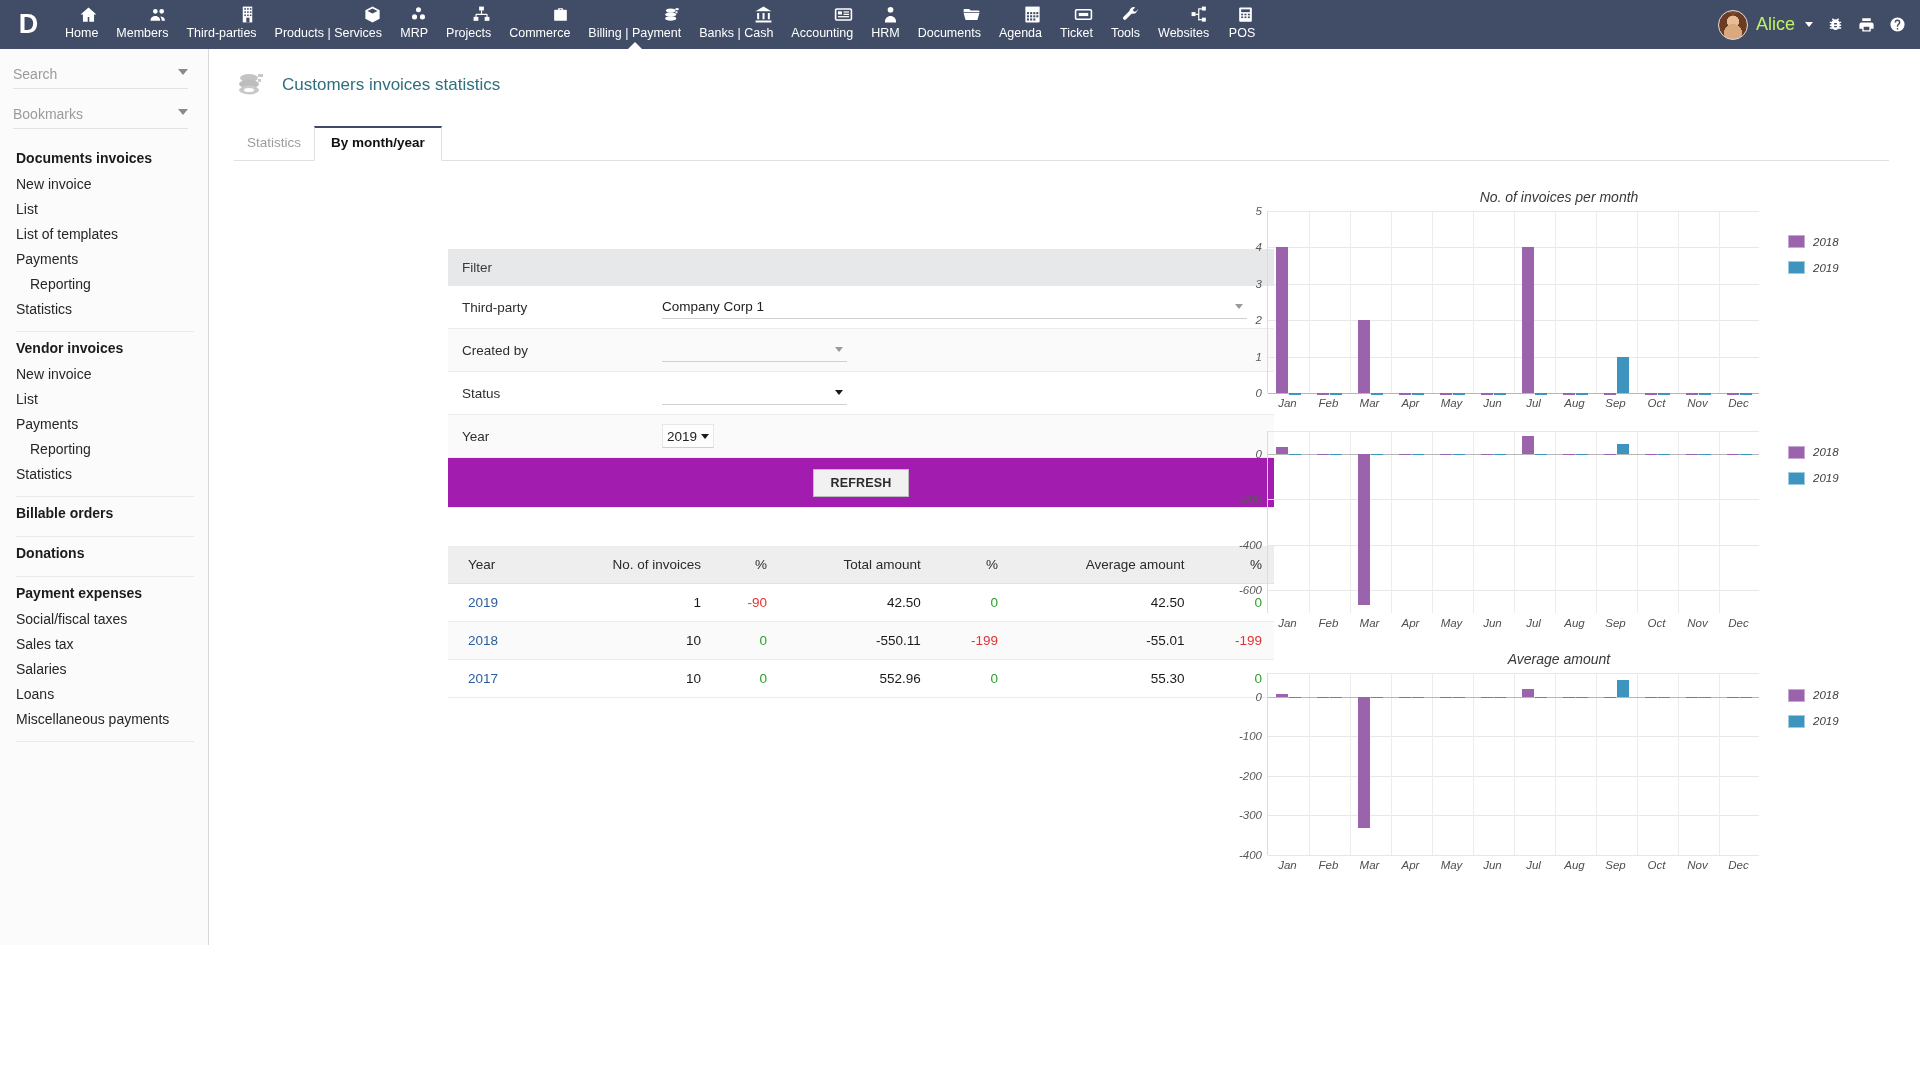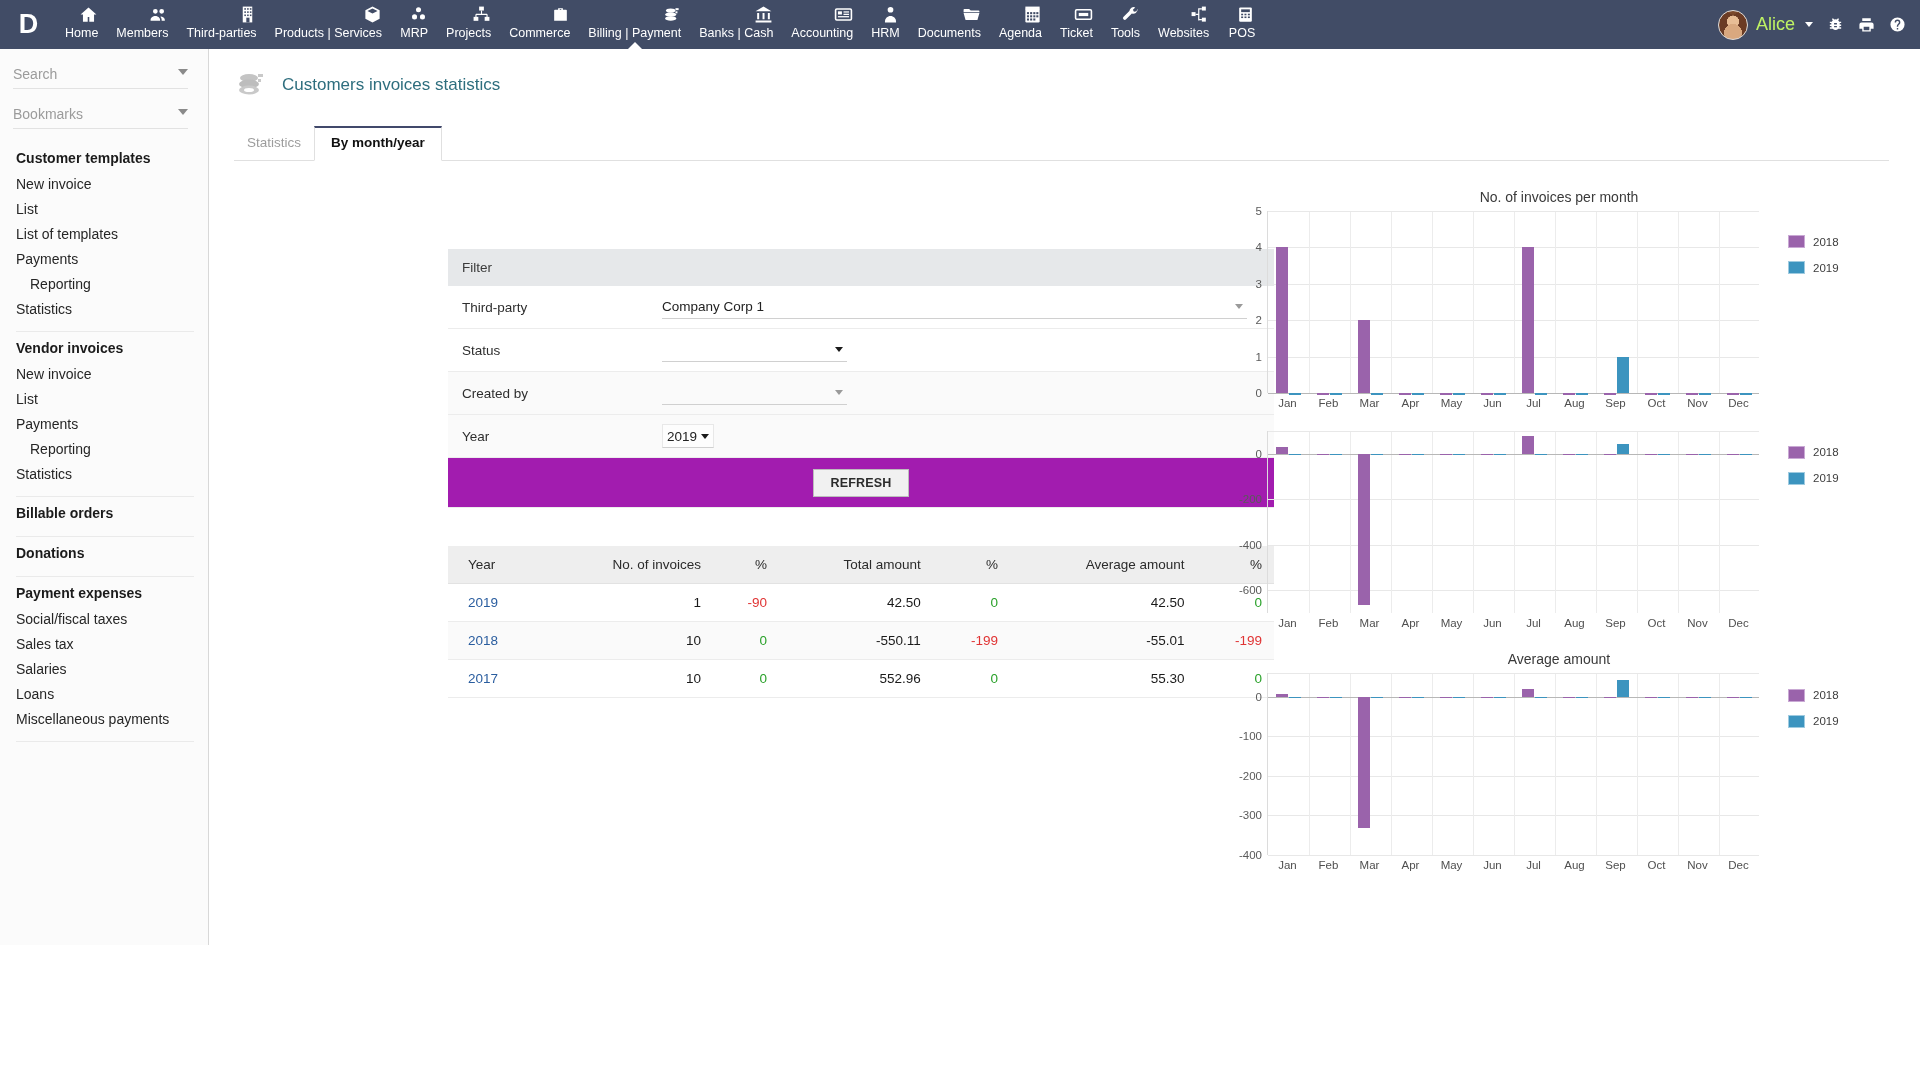--- a/index.html
+++ b/index.html
@@ -249,21 +249,21 @@
     background: #ffffff;
   }
   .stats-table tr.alt td { background: #fafafa; }
   .stats-table td.year { text-align: left; padding-left: 20px; }
   .stats-table td.year a { color: #2a5d9f; text-decoration: none; cursor: pointer; }
   .pct-neg { color: #e03434; }
   .pct-zero { color: #2aa12a; }
 
   
   .charts { position: absolute; left: 1020px; top: 140px; width: 660px; }
-  .chart-block { position: relative; width: 660px; }
+  .chart-block { position: relative; width: 660px; font-style: italic; }
   .chart-title {
     text-align: center; font-size: 14px; color: #3a3a3a;
     padding-bottom: 6px;
   }
   .plot {
     position: relative;
     width: 492px;
     height: 182px;
     margin-left: 38px;
     border-left: 1px solid #dcdcdc;
@@ -538,21 +538,21 @@
     <div class="sb-search">
       <input type="text" placeholder="Search" style="">
       <span class="sb-arrow"></span>
     </div>
     <div class="sb-search">
       <input type="text" placeholder="Bookmarks" style="">
       <span class="sb-arrow"></span>
     </div>
   </div>
   <div id="sidebar-groups">
-      <div class="sb-section">Customer templates</div>
+      <div class="sb-section">Documents invoices</div>
       <a class="sb-link">New invoice</a>
       <a class="sb-link">List</a>
       <a class="sb-link">List of templates</a>
       <a class="sb-link">Payments</a>
       <a class="sb-link indent">Reporting</a>
       <a class="sb-link">Statistics</a>
       <div class="sb-divider"></div>
       <div class="sb-section">Vendor invoices</div>
       <a class="sb-link">New invoice</a>
       <a class="sb-link">List</a>
@@ -601,36 +601,36 @@
     <div class="filter-row">
       <div class="f-label">Third-party</div>
       <div class="f-field">
         <div class="f-sel-line w-full">
           <span>Company Corp 1</span>
           <span class="f-tri"></span>
         </div>
       </div>
     </div>
 
+    <div class="filter-row alt">
+      <div class="f-label">Created by</div>
+      <div class="f-field">
+        <div class="f-sel-line w-mid">
+          <span></span>
+          <span class="f-tri"></span>
+        </div>
+      </div>
+    </div>
+
     <div class="filter-row">
       <div class="f-label">Status</div>
       <div class="f-field">
         <div class="f-sel-line w-sm">
           <span></span>
           <span class="f-tri dark"></span>
-        </div>
-      </div>
-    </div>
-
-    <div class="filter-row alt">
-      <div class="f-label">Created by</div>
-      <div class="f-field">
-        <div class="f-sel-line w-mid">
-          <span></span>
-          <span class="f-tri"></span>
         </div>
       </div>
     </div>
 
     <div class="filter-row alt">
       <div class="f-label">Year</div>
       <div class="f-field">
         <div class="f-sel-line w-xs">
           <span>2019</span>
           <span class="f-tri dark tight"></span>

